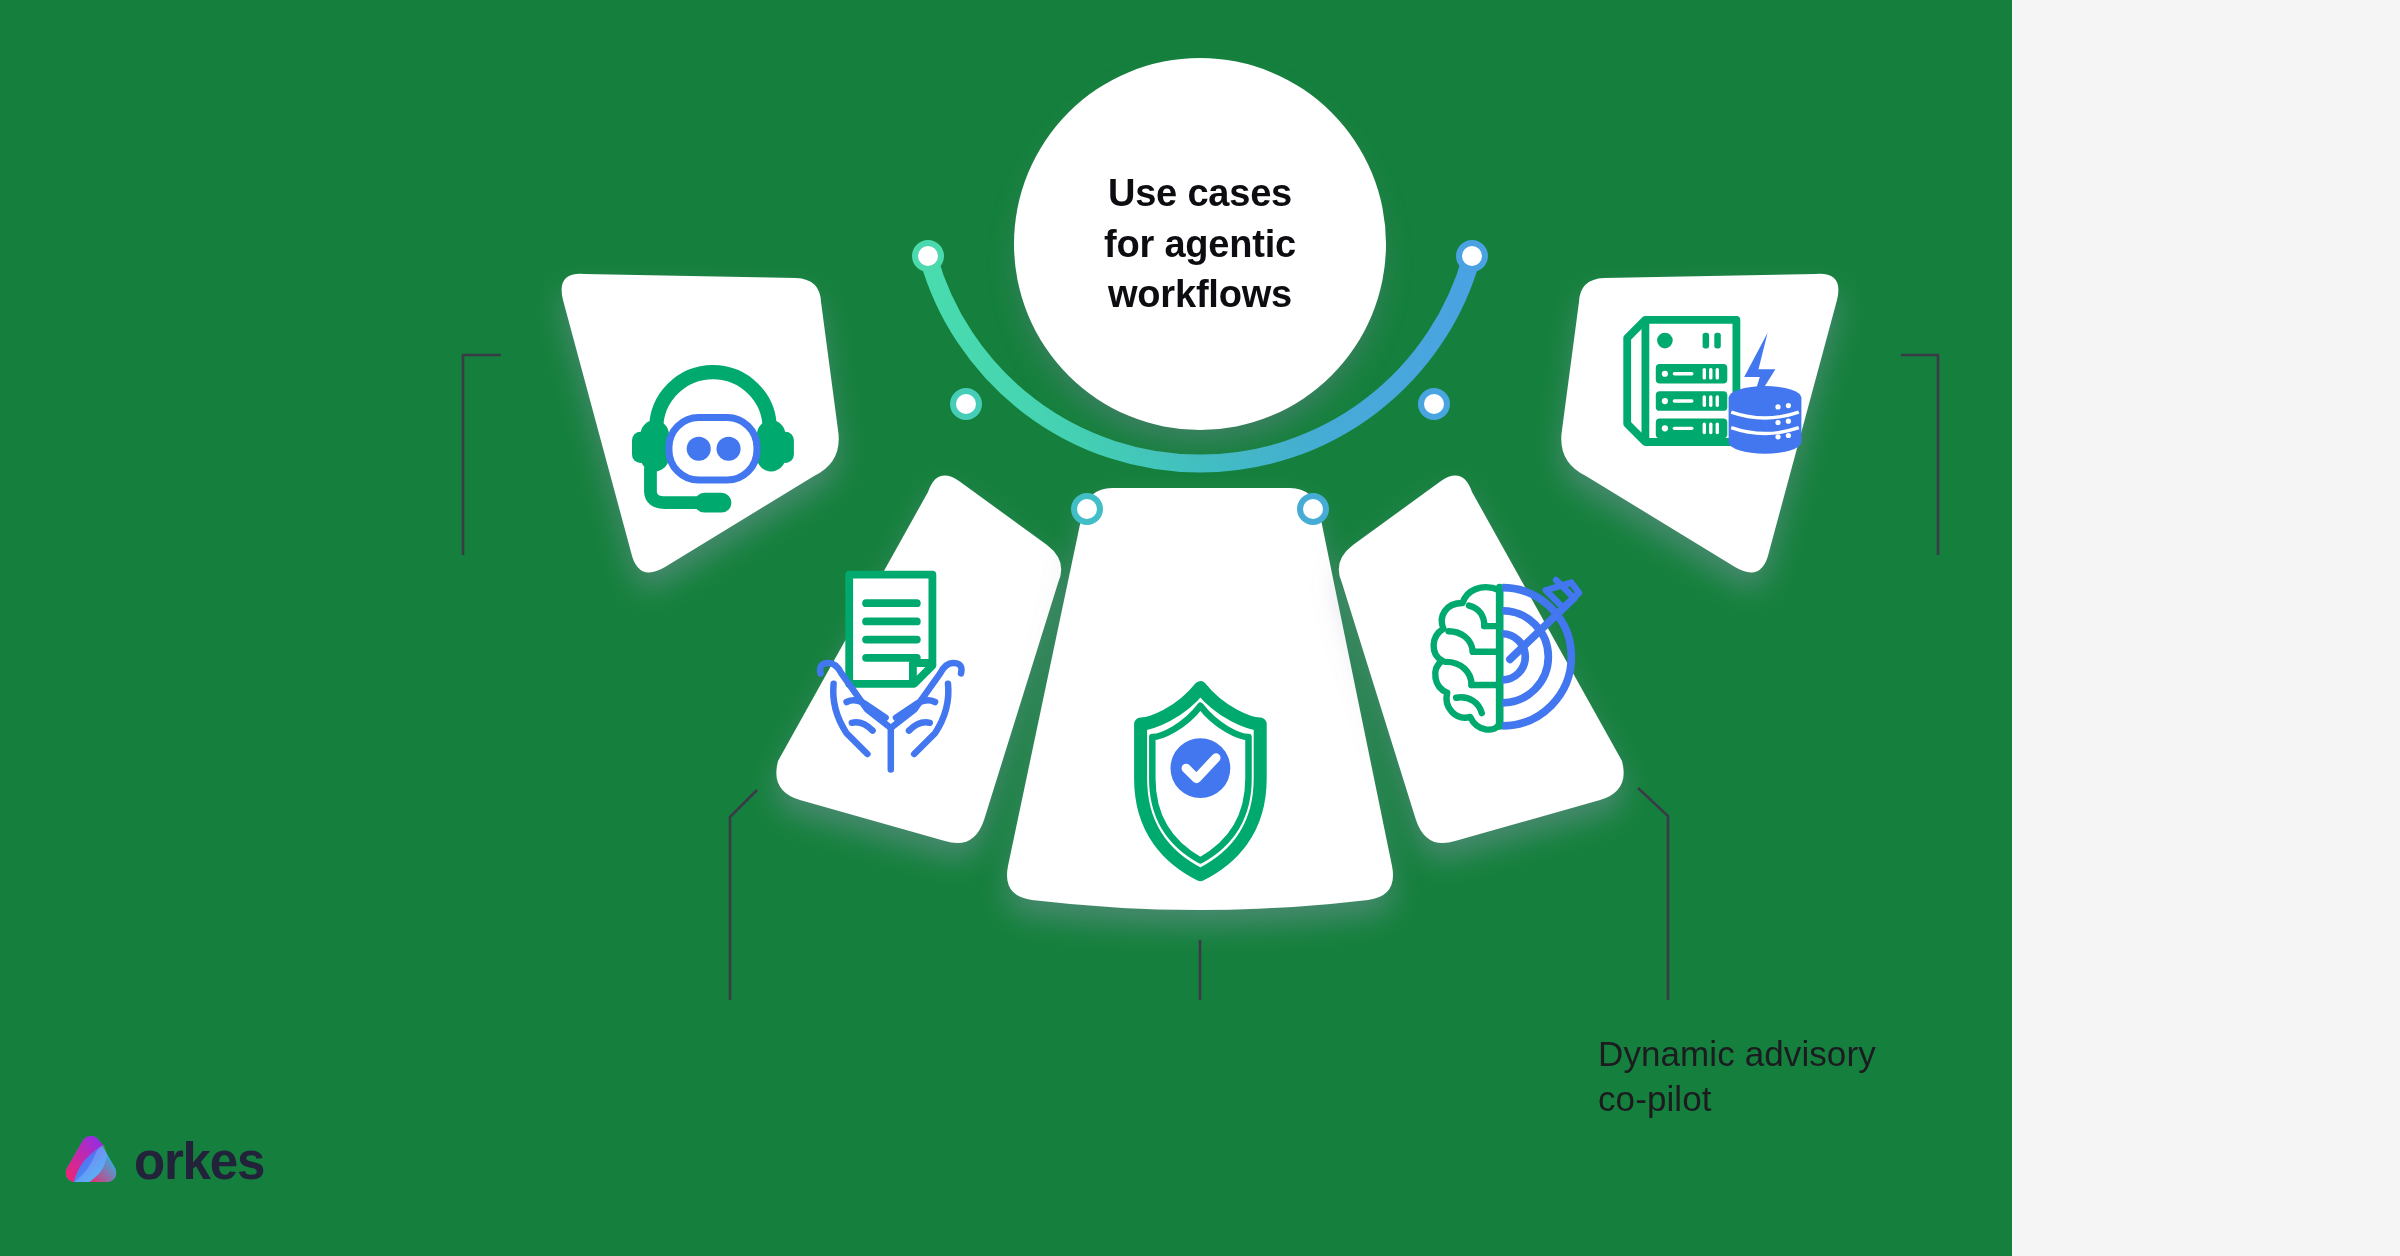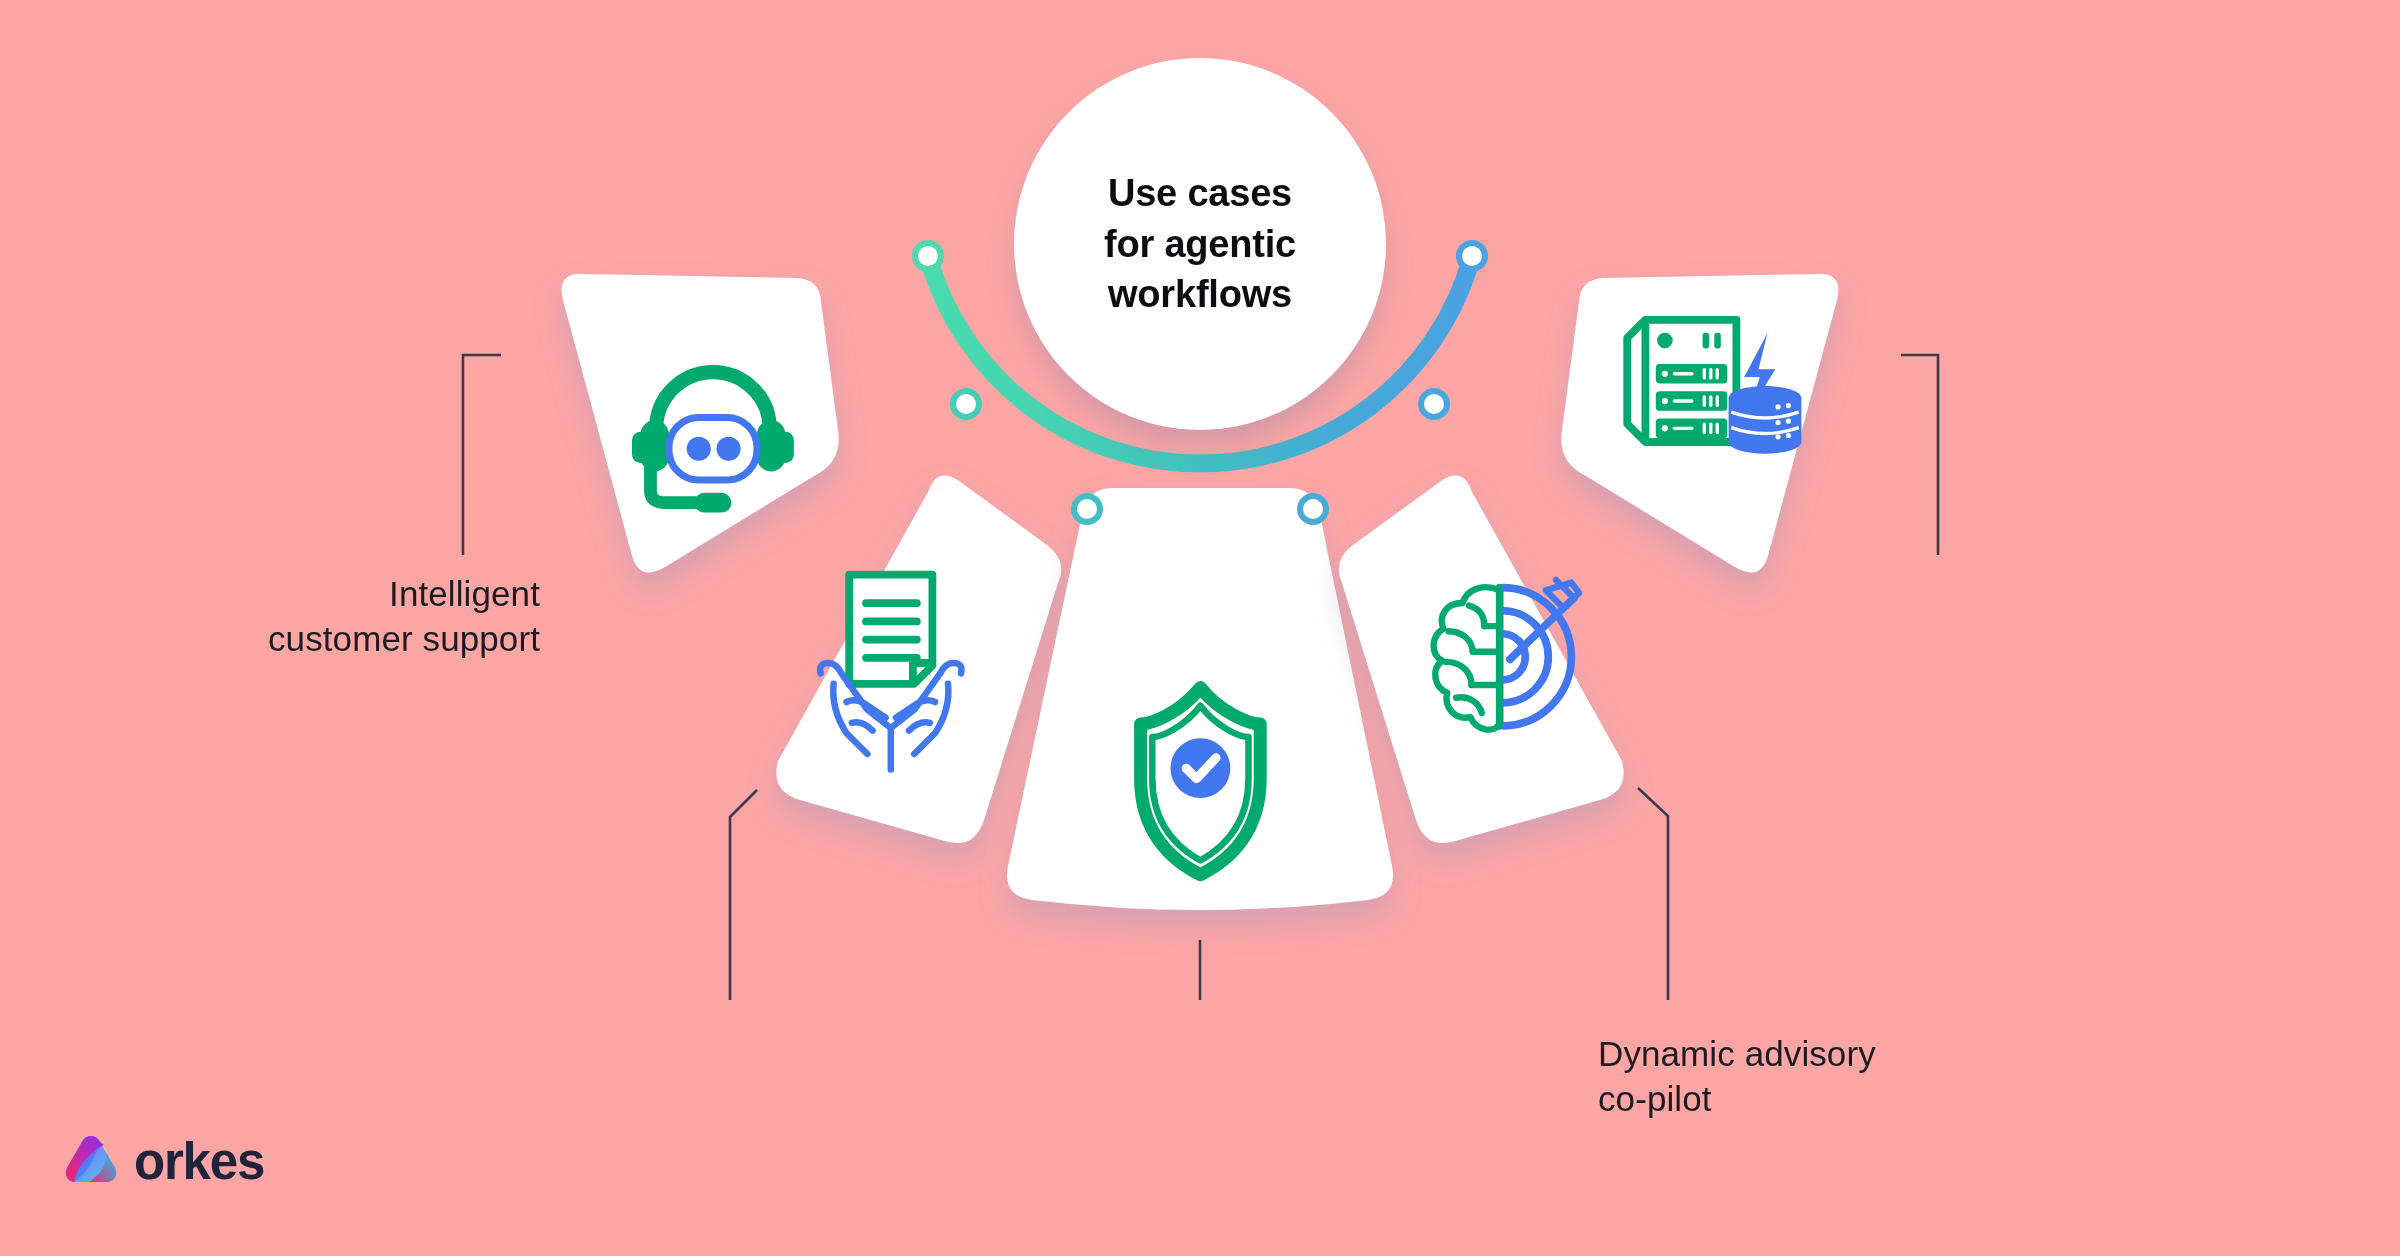--- a/index.html
+++ b/index.html
@@ -5,23 +5,23 @@
   html, body {
     margin: 0;
     padding: 0;
     background: #f5f5f6;
   }
   body {
     font-family: "Liberation Sans", sans-serif;
   }
   #stage {
     position: relative;
-    width: 2400px;
+    width: 2012px;
     height: 1256px;
-    background: #fca5a5;
+    background: #15803d;
     overflow: hidden;
   }
   #mainsvg {
     position: absolute;
     left: 0;
     top: 0;
     width: 2400px;
     height: 1256px;
   }
   .lbl {
@@ -311,22 +311,20 @@
       </g>
     </g>
   </svg>
 
   <div id="center-circle">
     <div id="center-title">Use cases
 for agentic
 workflows</div>
   </div>
 
-  <div class="lbl r" style="left:140px; top:572px; width:400px;">Intelligent
-customer support</div>
 
 
 
   <div class="lbl l" style="left:1598px; top:1032px; width:420px;">Dynamic advisory
 co-pilot</div>
 
 
   <div id="logo">
     <svg width="58" height="58" viewBox="0 0 58 58">
       <defs>

